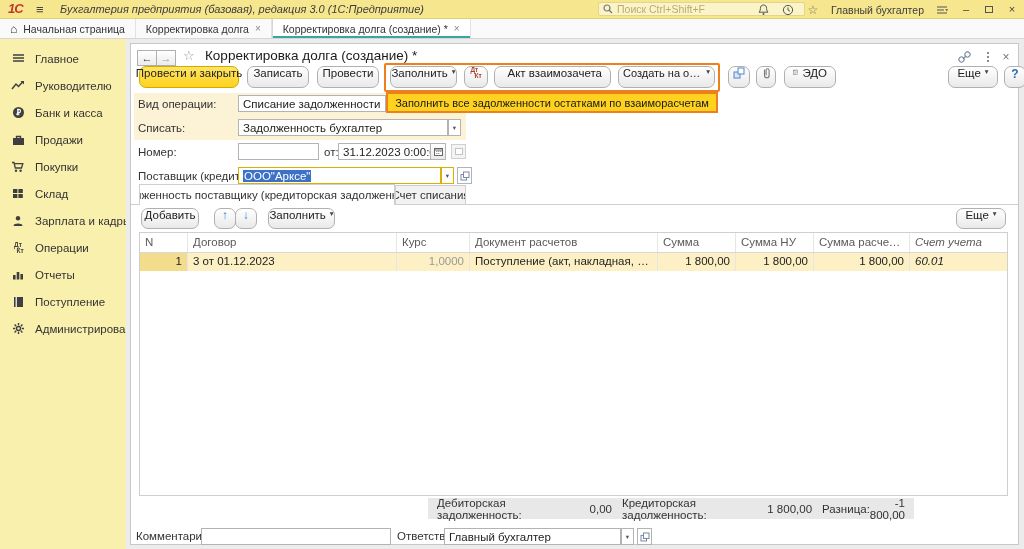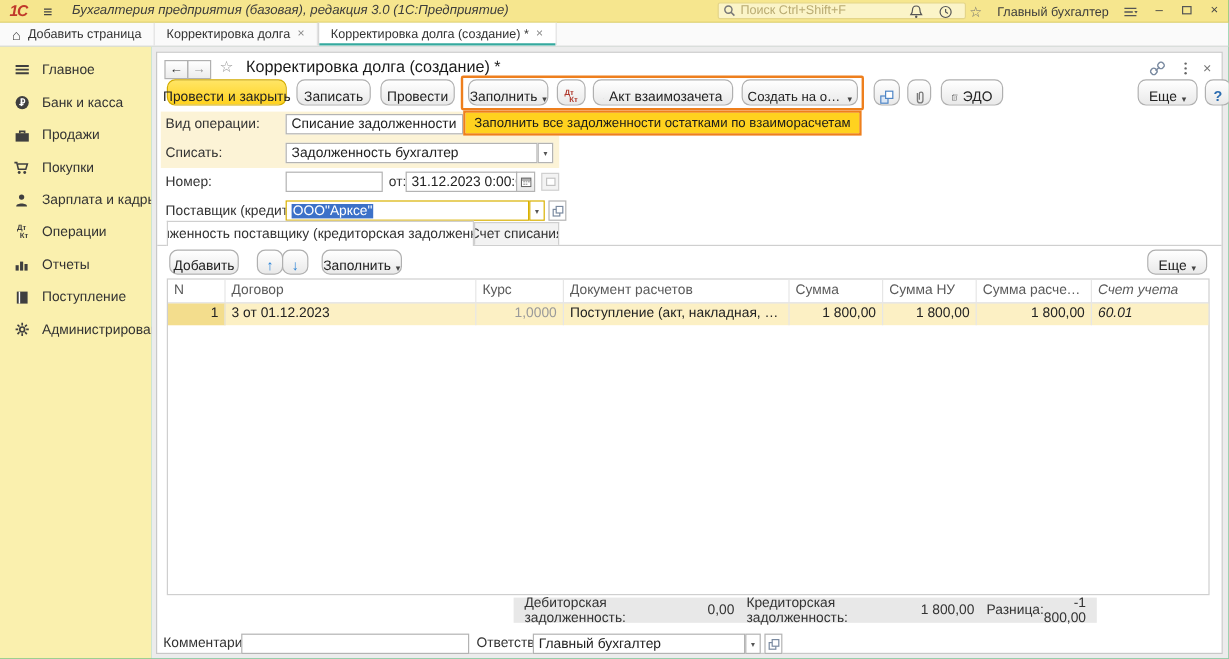--- a/index.html
+++ b/index.html
@@ -49,21 +49,21 @@
           border:1px solid #c8c8c8; }
 
   .navbtn{ position:absolute; top:6px; width:20px; height:16px; border:1px solid #b0b0b0;
            background:linear-gradient(#fff,#ececec); display:flex; align-items:center; justify-content:center;
            font-size:11px; color:#333; }
   .docstar{ position:absolute; left:52px; top:4px; font-size:13px; color:#999; }
   .doctitle{ position:absolute; left:74px; top:4px; font-size:13.5px; color:#1a1a1a; }
   .hdrico{ position:absolute; top:6px; width:14px; height:14px; display:flex; align-items:center; justify-content:center;}
   .dots{ display:flex; flex-direction:column; gap:2px; } .dots b{ width:2px;height:2px;border-radius:1px;background:#666;}
 
-  .btn{ position:absolute; height:22px; display:flex; align-items:flex-end; justify-content:center; gap:4px;
+  .btn{ position:absolute; height:22px; display:flex; align-items:flex-start; justify-content:center; gap:4px;
         background:linear-gradient(#ffffff,#e9e9e9); border:1px solid #b0b0b0; border-radius:7px;
         font-size:11.5px; color:#222; padding:0 8px; white-space:nowrap; }
   .btn.primary{ background:linear-gradient(#ffe565,#ffd21f); border-color:#d2ab00; }
   .caret{ font-size:7.5px; color:#444; }
   .qm{ font-size:12px; color:#2b6cb0; font-weight:bold;}
 
   .hl-box{ position:absolute; left:253px; top:19px; width:336px; height:29px; border:2px solid #ee7f1d;
            border-radius:2px; z-index:6; pointer-events:none; }
   .dropdown{ position:absolute; left:255px; top:48px; width:332px; height:21px; border:2px solid #ee7f1d;
              background:#fff; z-index:7; display:flex; }
@@ -150,21 +150,21 @@
       </span>
       <span class="winbtn">–</span>
       <span class="winbtn"><span class="maxbox"></span></span>
       <span class="winbtn">×</span>
     </span>
   </div>
 
   <div class="tabbar">
     <span class="ttab">
       <span class="homeico">⌂</span>
-      <span>Добавить страница</span>
+      <span>Начальная страница</span>
     </span>
     <span class="ttab">
       <span>Корректировка долга</span>
       <span class="tclose">×</span>
     </span>
     <span class="ttab active">
       <span>Корректировка долга (создание) *</span>
       <span class="tclose">×</span>
     </span>
   </div>
@@ -173,20 +173,29 @@
     <div class="sitem">
       <span class="sico">
           <svg width="13" height="10" viewBox="0 0 13 10">
             <path d="M1 1h11M1 4h11M1 7h11" stroke="#3f3f3f" stroke-width="1.6"></path>
           </svg>
         </span>
       <span class="lbl">Главное</span>
     </div>
     <div class="sitem">
       <span class="sico">
+          <svg width="14" height="11" viewBox="0 0 14 11">
+            <path d="M1 9 L5 4 L7.5 6.5 L12 1.5" fill="none" stroke="#3f3f3f" stroke-width="1.5"></path>
+            <path d="M9.5 1 h3.5 v3.5 z" fill="#3f3f3f"></path>
+          </svg>
+        </span>
+      <span class="lbl">Руководителю</span>
+    </div>
+    <div class="sitem">
+      <span class="sico">
           <svg width="13" height="13" viewBox="0 0 13 13">
             <circle cx="6.5" cy="6.5" r="5.5" fill="#3f3f3f"></circle>
             <rect x="5.2" y="3.4" width="1.4" height="6" fill="#fff"></rect>
             <path d="M5.2 3.4 h1.6 a1.7 1.7 0 0 1 0 3.4 h-1.6" fill="none" stroke="#fff" stroke-width="1.1"></path>
             <rect x="4" y="7.6" width="3.6" height="1" fill="#fff"></rect>
           </svg>
         </span>
       <span class="lbl">Банк и касса</span>
     </div>
     <div class="sitem">
@@ -200,20 +209,31 @@
     </div>
     <div class="sitem">
       <span class="sico">
           <svg width="14" height="12" viewBox="0 0 14 12">
             <path d="M1 1.5 h2 l1.3 5.5 h6.2 l1.3 -4.3 H4" fill="none" stroke="#3f3f3f" stroke-width="1.3"></path>
             <circle cx="5" cy="9.8" r="1.2" fill="#3f3f3f"></circle>
             <circle cx="9.6" cy="9.8" r="1.2" fill="#3f3f3f"></circle>
           </svg>
         </span>
       <span class="lbl">Покупки</span>
+    </div>
+    <div class="sitem">
+      <span class="sico">
+          <svg width="12" height="11" viewBox="0 0 12 11">
+            <rect x="1" y="1" width="4.4" height="4" fill="#3f3f3f"></rect>
+            <rect x="6.4" y="1" width="4.4" height="4" fill="#3f3f3f"></rect>
+            <rect x="1" y="6" width="4.4" height="4" fill="#3f3f3f"></rect>
+            <rect x="6.4" y="6" width="4.4" height="4" fill="#3f3f3f"></rect>
+          </svg>
+        </span>
+      <span class="lbl">Склад</span>
     </div>
     <div class="sitem">
       <span class="sico">
           <svg width="12" height="12" viewBox="0 0 12 12">
             <circle cx="6" cy="3.2" r="2.2" fill="#3f3f3f"></circle>
             <path d="M1.5 11 c0-3.2 9-3.2 9 0 z" fill="#3f3f3f"></path>
           </svg>
         </span>
       <span class="lbl">Зарплата и кадры</span>
     </div>

